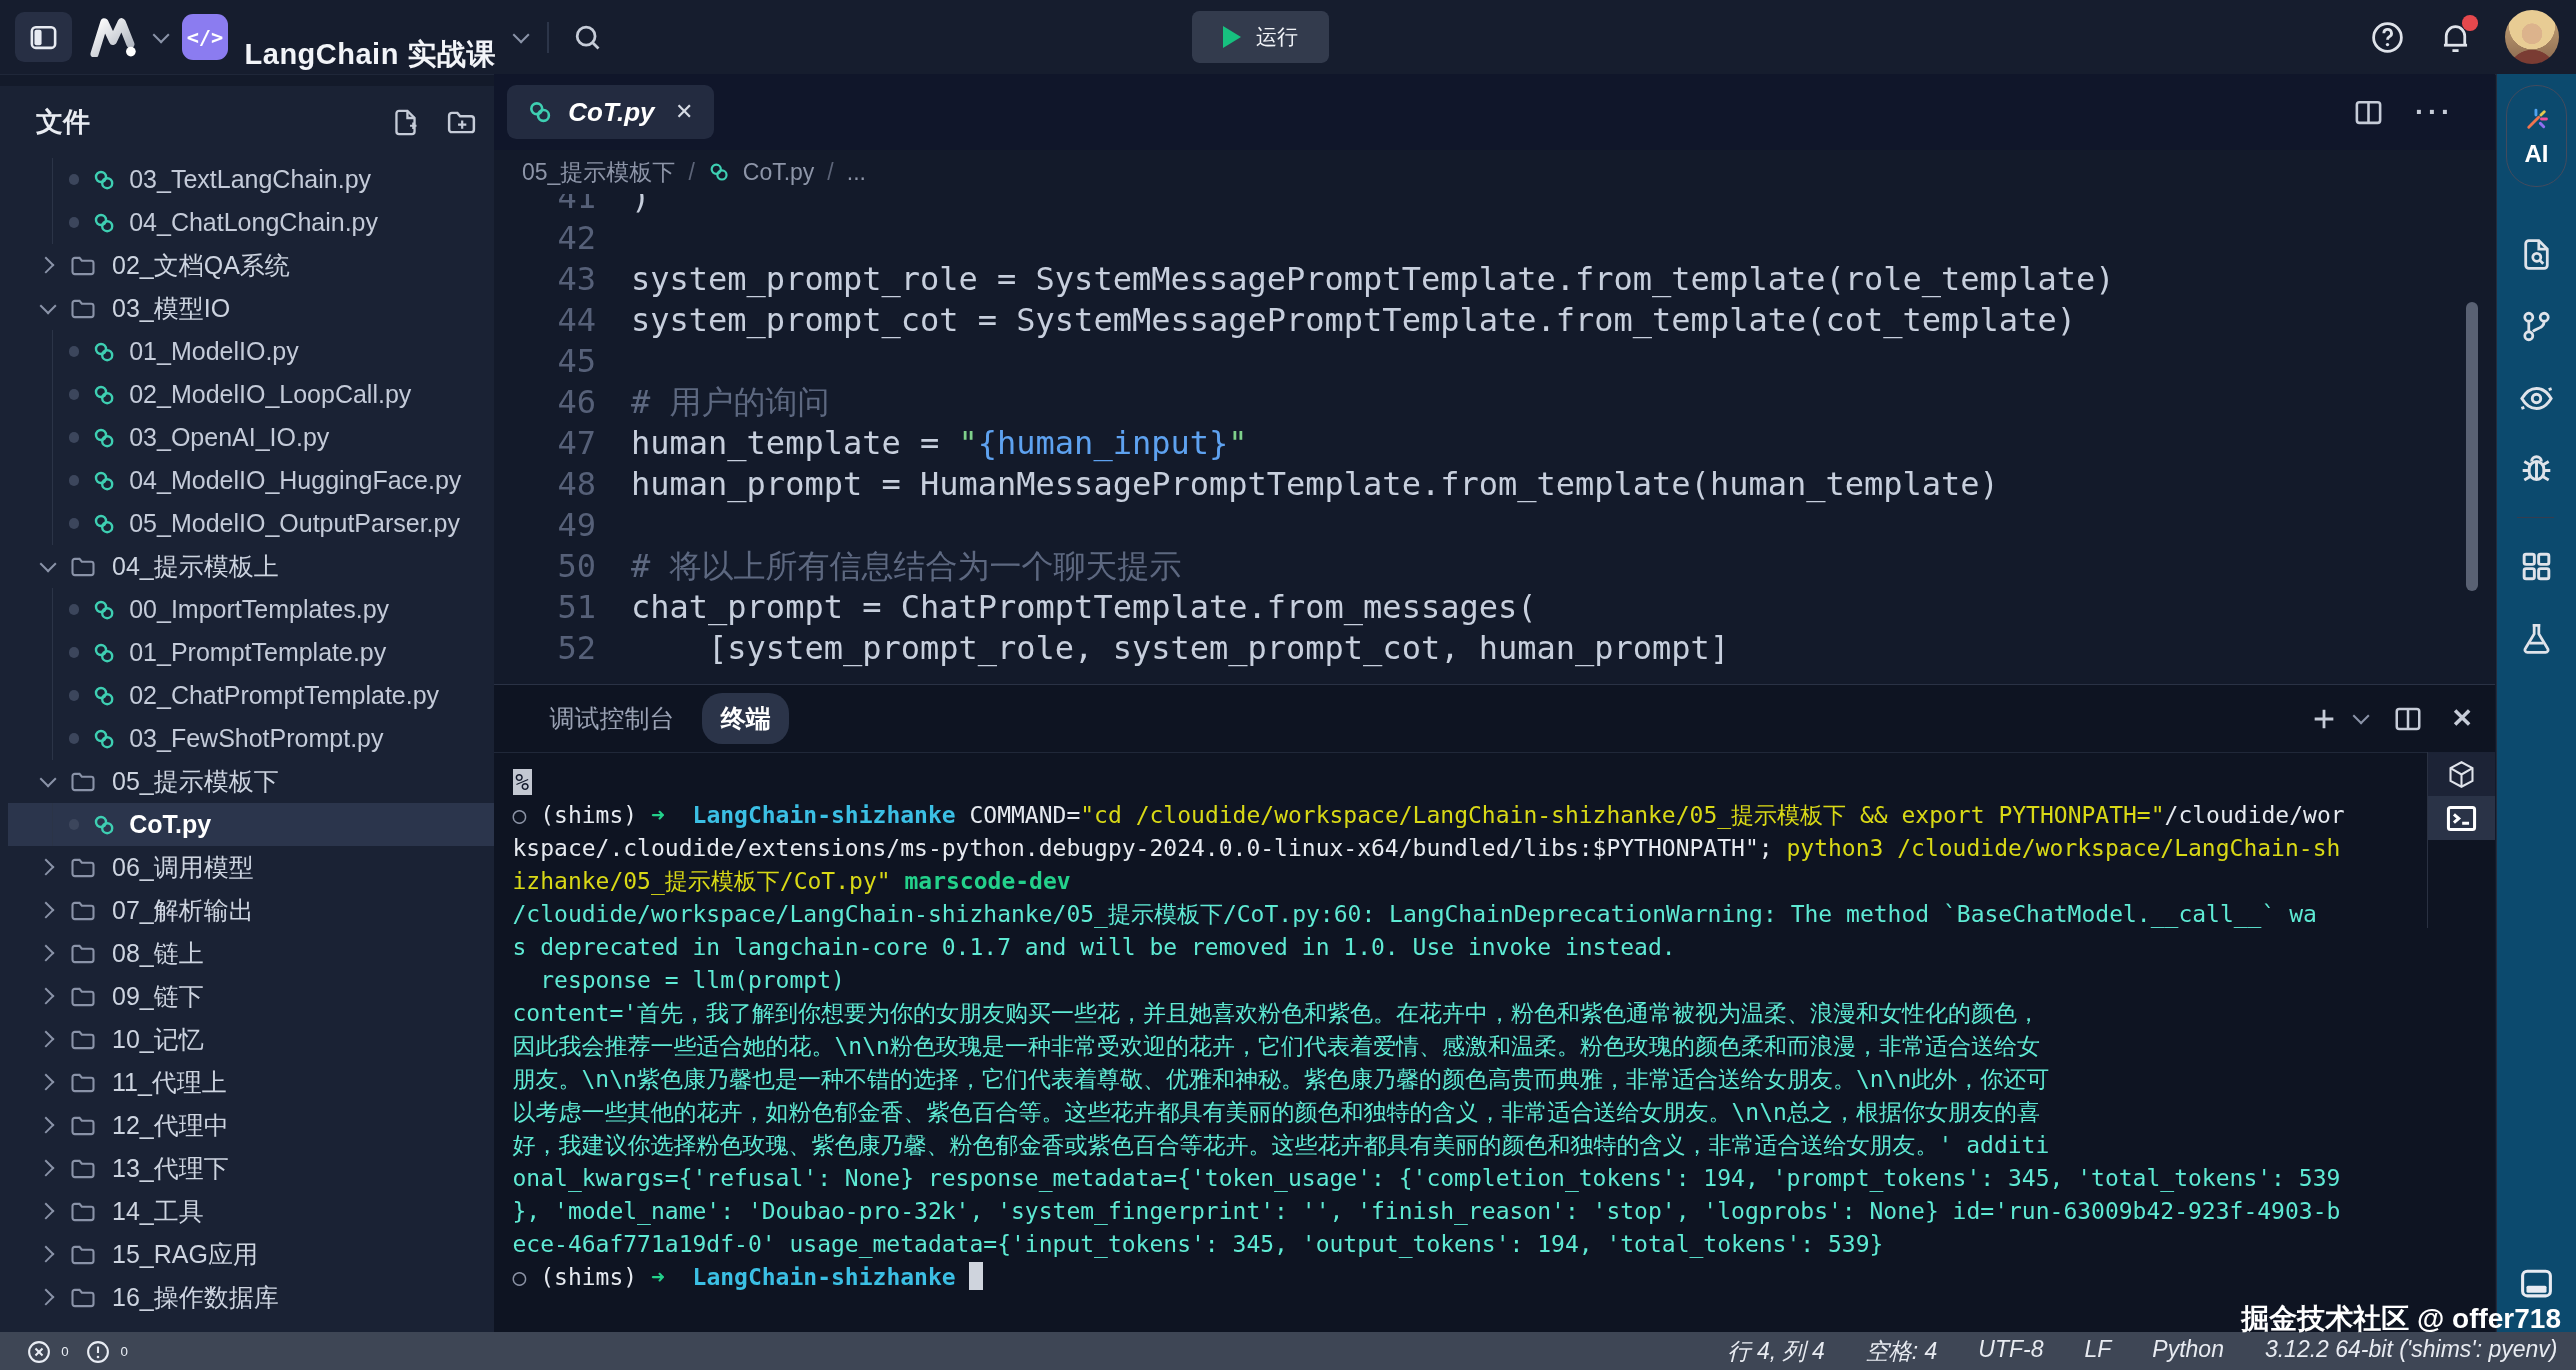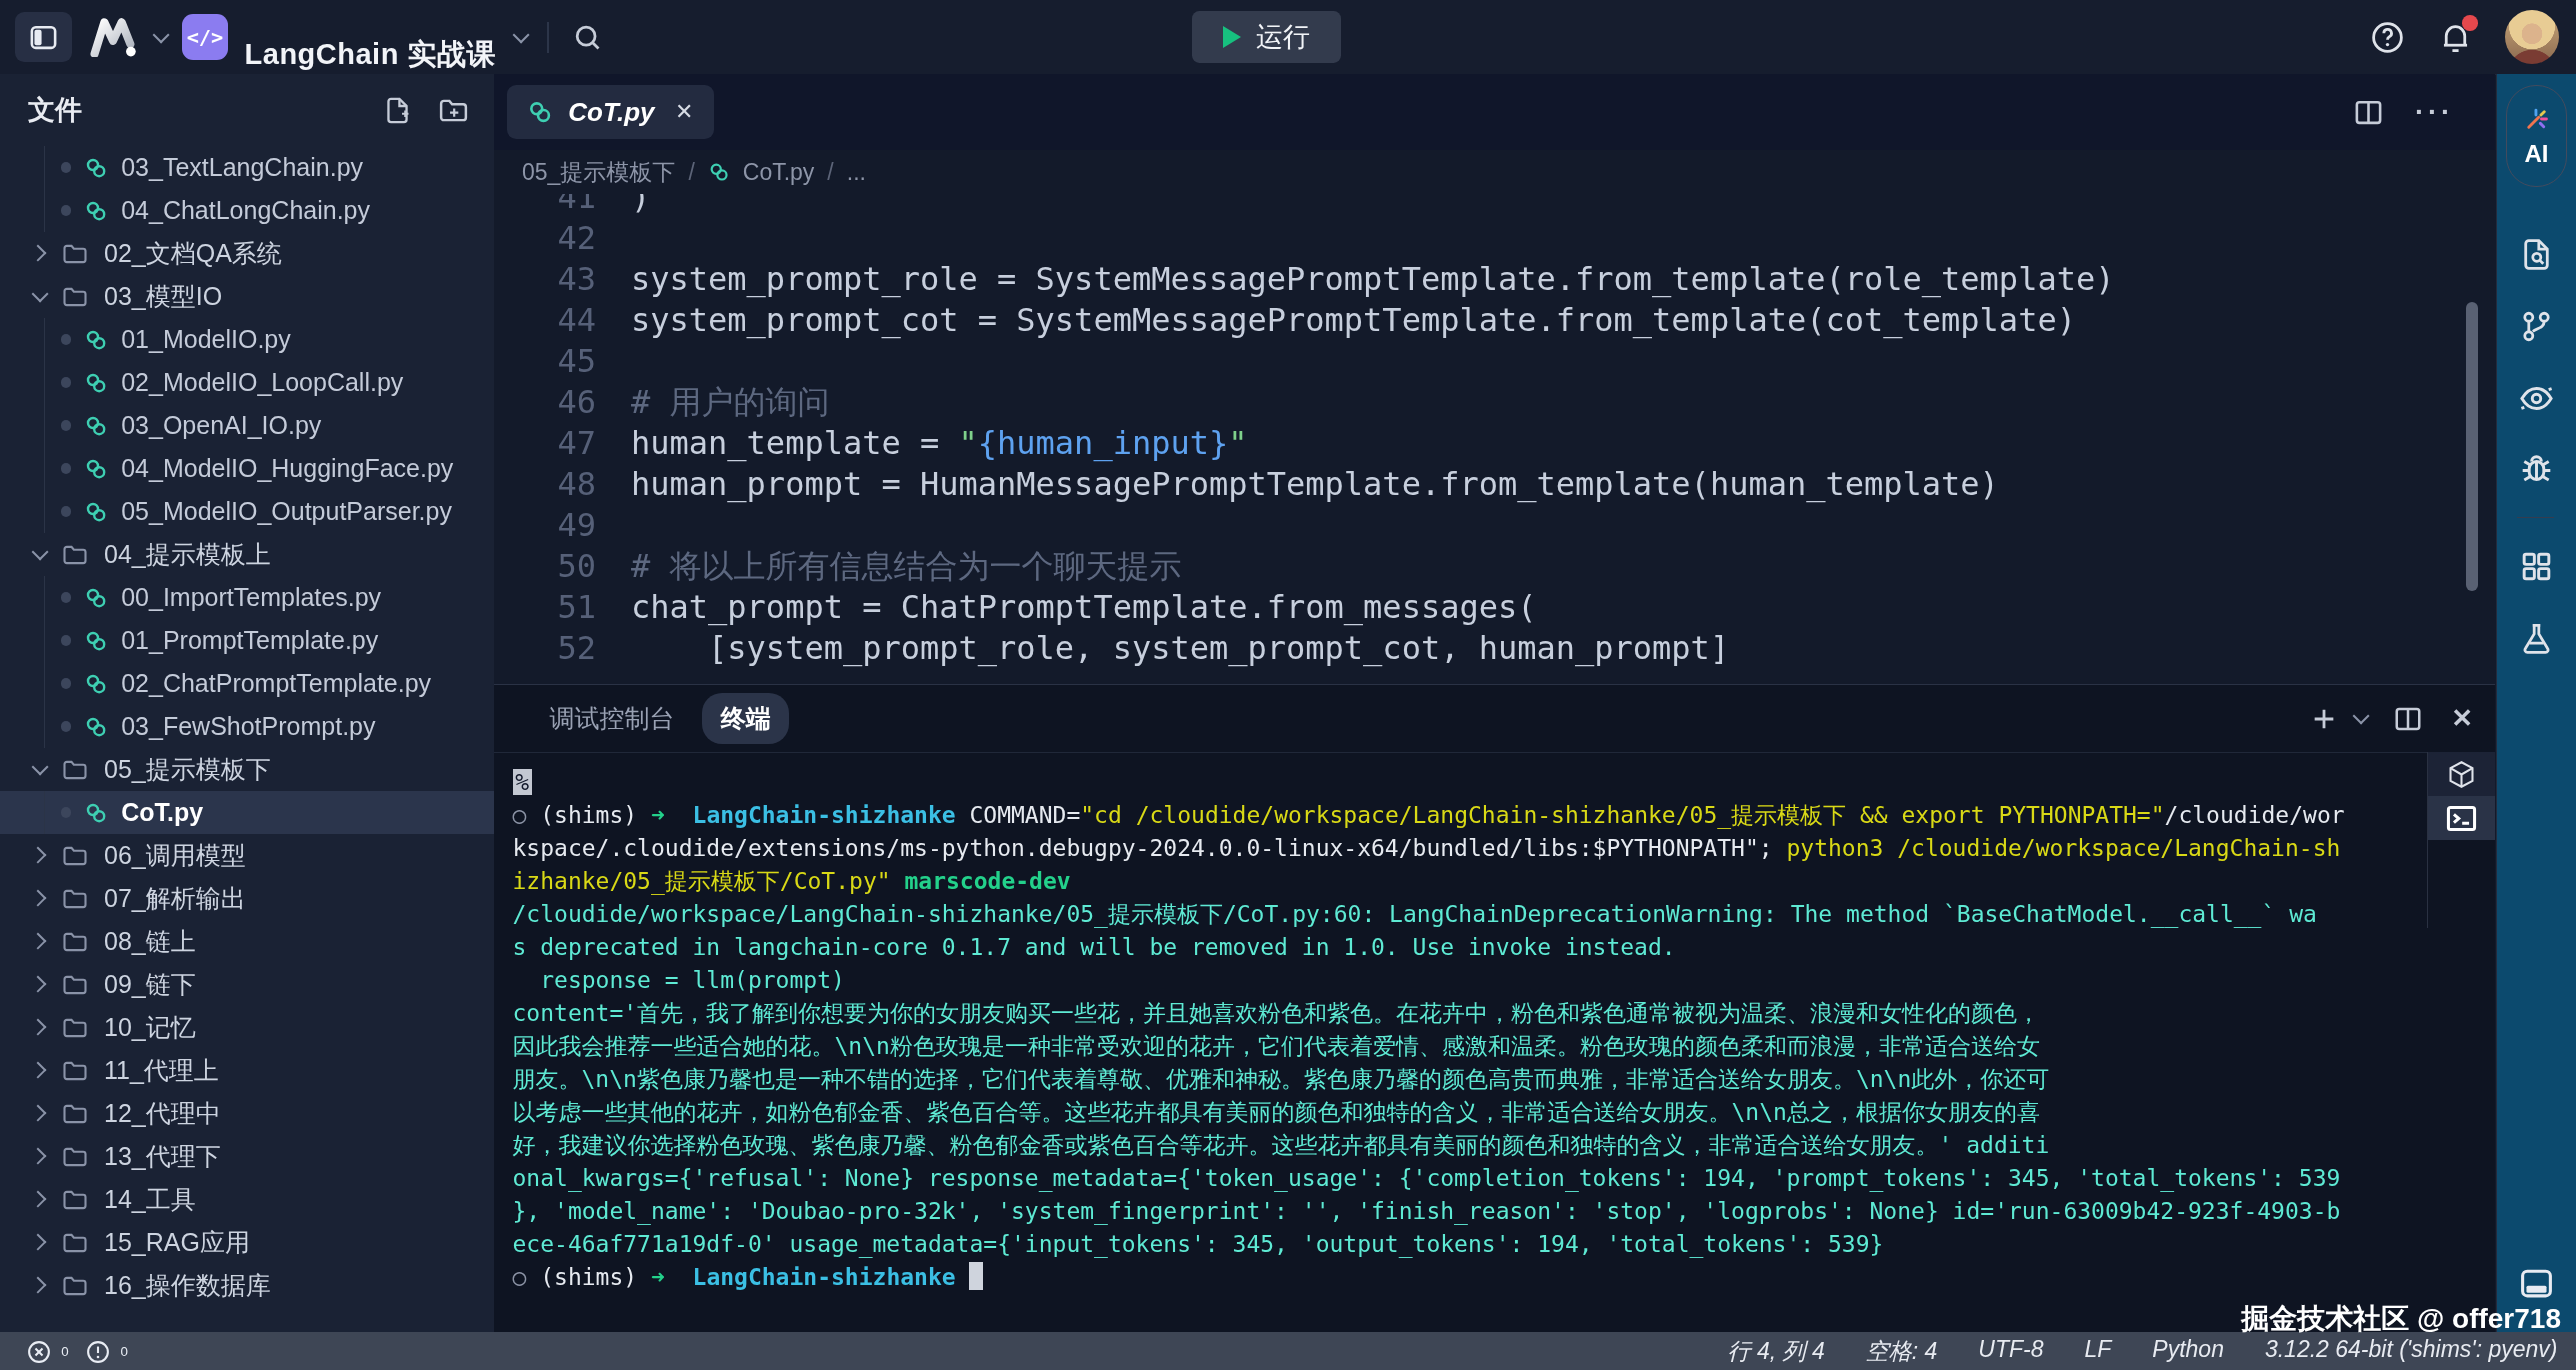--- a/index.html
+++ b/index.html
@@ -16,33 +16,33 @@
   .chev.down{transform:rotate(45deg) translateY(-2.8px);}
   .chev.right{transform:rotate(-45deg);}
   .proj-icon{width:46px;height:46px;border-radius:11px;background:#8b7cf0;color:#fff;display:flex;align-items:center;justify-content:center;
              font-family:"DejaVu Sans Mono",monospace;font-size:20.3px;font-weight:bold;}
   .proj-title{font-size:29px;font-weight:bold;color:#f2f4f8;letter-spacing:0.5px;margin-top:36px;}
   .vdiv{width:1.8px;height:31px;background:#2c3549;margin:0 5.5px;}
   .tb-center{position:absolute;left:1192px;top:11px;}
   .run-btn{display:flex;align-items:center;gap:15px;background:#333b4d;border:none;border-radius:7.4px;
            height:52px;padding:0 31px;cursor:pointer;}
   .play{width:0;height:0;border-left:18.5px solid #17c07f;border-top:11px solid transparent;border-bottom:11px solid transparent;}
-  .run-label{color:#f2f4f8;font-size:27px;}
+  .run-label{color:#f2f4f8;font-size:21px;}
   .tb-right{position:absolute;right:16.6px;top:0;height:74px;display:flex;align-items:center;gap:31px;}
   .icon-btn{background:none;border:none;padding:0;cursor:pointer;display:flex;align-items:center;justify-content:center;position:relative;}
   .bell-dot{position:absolute;top:-3.7px;right:-3.7px;width:15.7px;height:15.7px;border-radius:50%;background:#e5484d;}
   .avatar{width:54px;height:54px;border-radius:50%;
     background:
       radial-gradient(circle at 50% 118%, #7a3c33 0 34%, rgba(0,0,0,0) 35%),
       radial-gradient(circle at 50% 44%, #dcb38c 0 25%, rgba(0,0,0,0) 26%),
       radial-gradient(circle at 50% 30%, #e8cc94 0 49%, rgba(0,0,0,0) 50%),
       linear-gradient(180deg,#c9a87a,#8c6a50);}
 
   
-  #explorer{position:absolute;left:0;top:74px;width:494px;height:1258px;background:#1a2234;overflow:hidden;}
+  #explorer{position:absolute;left:0;top:86px;width:494px;height:1258px;background:#1a2234;overflow:hidden;padding-left:8px;}
   .exp-head{display:flex;align-items:center;height:72px;padding:0 24px 0 28px;}
   .exp-title{font-size:27px;font-weight:bold;color:#e9ecf2;flex:1;}
   .exp-actions{display:flex;gap:24px;}
   .tree-row{display:flex;align-items:center;height:43px;position:relative;cursor:pointer;}
   .tree-row.folder{padding-left:31px;gap:15px;}
   .tree-row.file{padding-left:61px;gap:13px;}
   .tree-row.file .guide{position:absolute;left:44px;top:0;bottom:0;width:0.9px;background:#2b3447;}
   .dot{width:10.2px;height:10.2px;border-radius:50%;background:#3c465c;flex:0 0 auto;}
   .tree-label{font-size:25px;color:#c4cbd9;white-space:nowrap;}
   .tree-row.folder .tree-label{color:#cdd4e0;}

